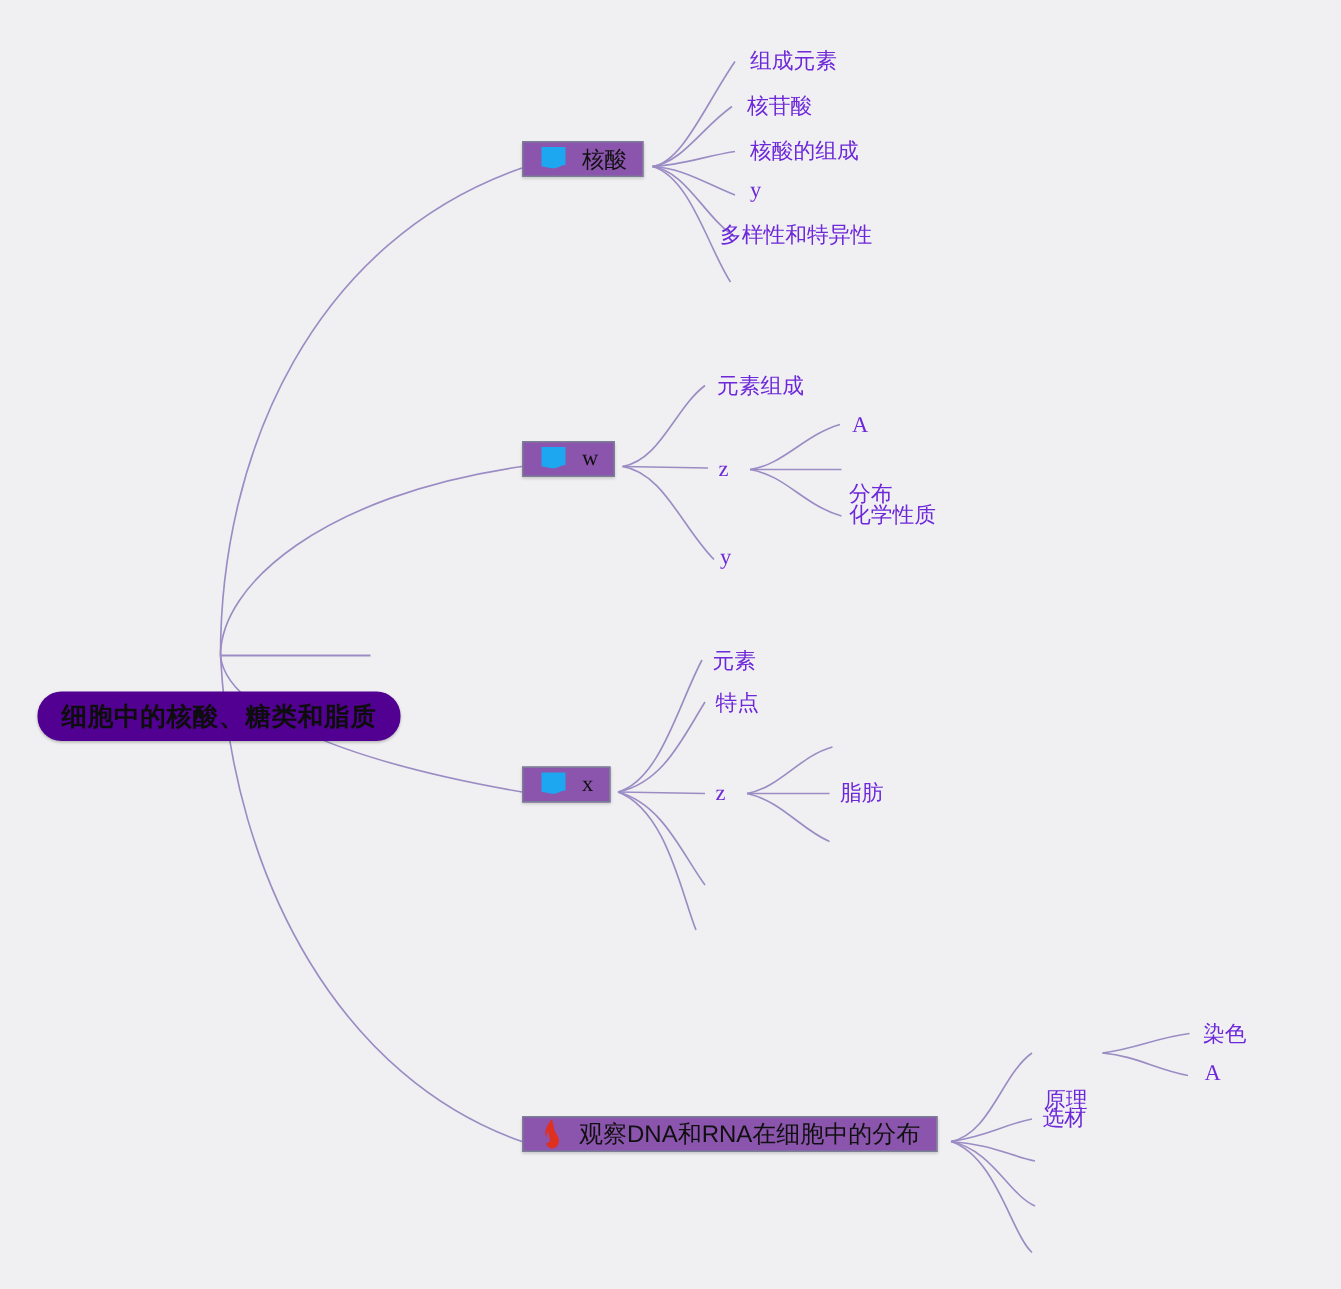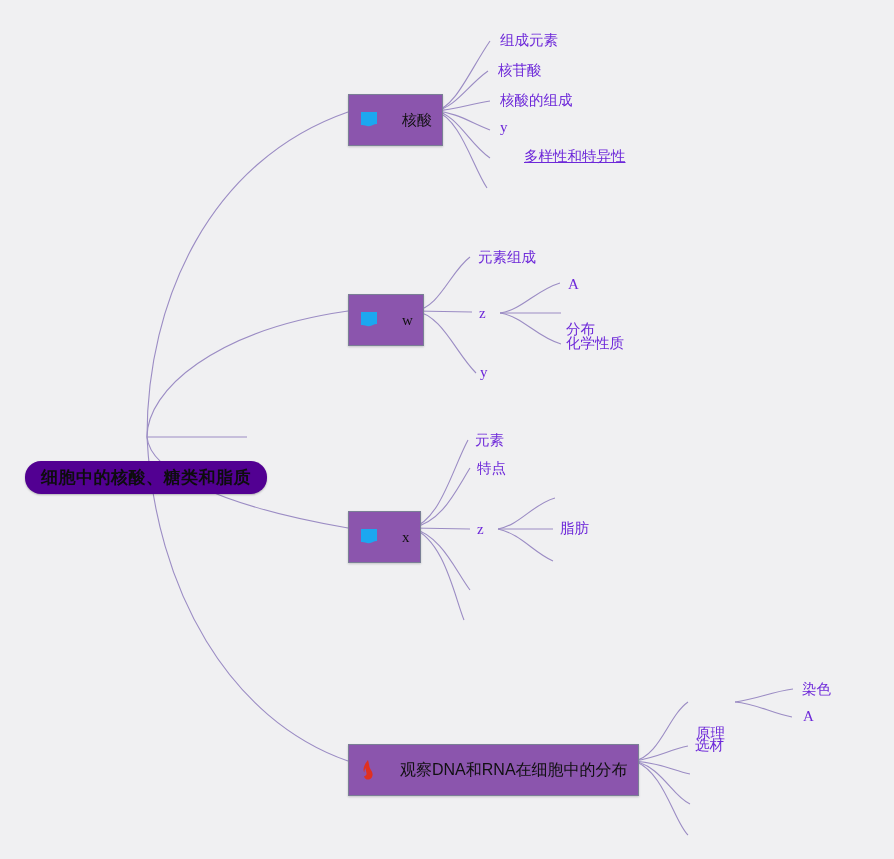--- a/index.html
+++ b/index.html
@@ -48,23 +48,23 @@
     height: 33px;
     letter-spacing: 0.5px;
     box-shadow: 0 1px 2px rgba(0,0,0,0.25);
   }
   
   .node-branch {
     background: #8b55ad;
     border: 1px solid #7a7f96;
     color: #101010;
     font-size: 15px;
-    height: 52px;
+    height: 24px;
     padding: 0 10px;
-    gap: 23px;
+    gap: 9px;
     box-shadow: 0 1px 2px rgba(0,0,0,0.18);
   }
   .node-branch .node-label {
     font-weight: normal;
   }
   
   .node-leaf {
     color: #6d28d9;
     font-size: 14.5px;
     background: transparent;
@@ -170,21 +170,21 @@
   </div>
   <div class="node node-leaf" style="left:498px; top:61px;">
     <span>核苷酸</span>
   </div>
   <div class="node node-leaf" style="left:500px; top:91px;">
     <span>核酸的组成</span>
   </div>
   <div class="node node-leaf serif" style="left:500px; top:119px;">
     <span>y</span>
   </div>
-  <div class="node node-leaf" style="left:524px; top:147px;text-decoration:underline;">
+  <div class="node node-leaf" style="left:480px; top:147px;">
     <span>多样性和特异性</span>
   </div>
   <div class="node node-leaf" style="left:497px; top:179px; width:10px; height:16px;">
     <span></span>
   </div>
 
   <div class="node node-branch" style="left:348px; top:294px;">
     <span class="icon-flag">
       <svg viewBox="0 0 20 18" width="20" height="18" xmlns="http://www.w3.org/2000/svg">
         <path d="M2,1 L18,1 L18,13 C14,13 13,16 8,15 C5,14.4 4,14 2,14 Z" fill="#1ca7f0"></path>

